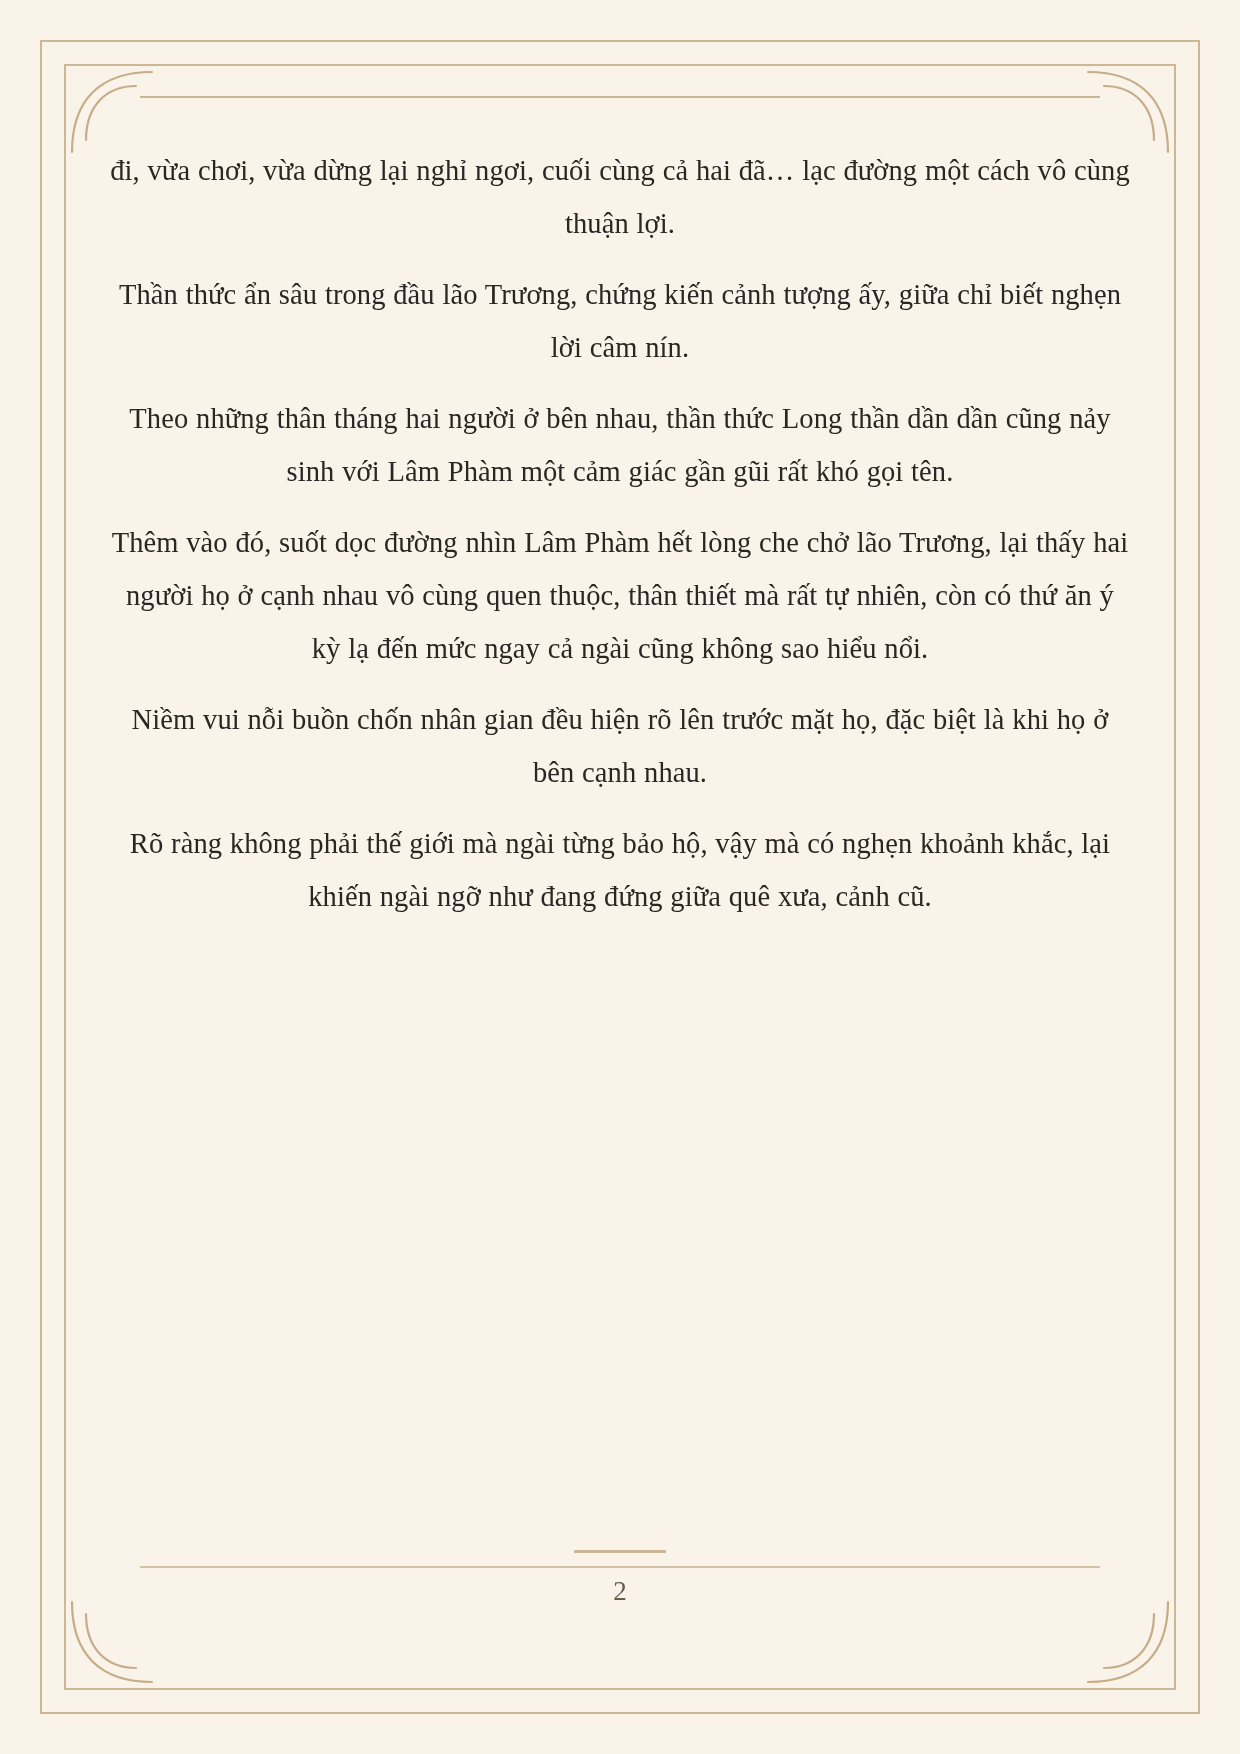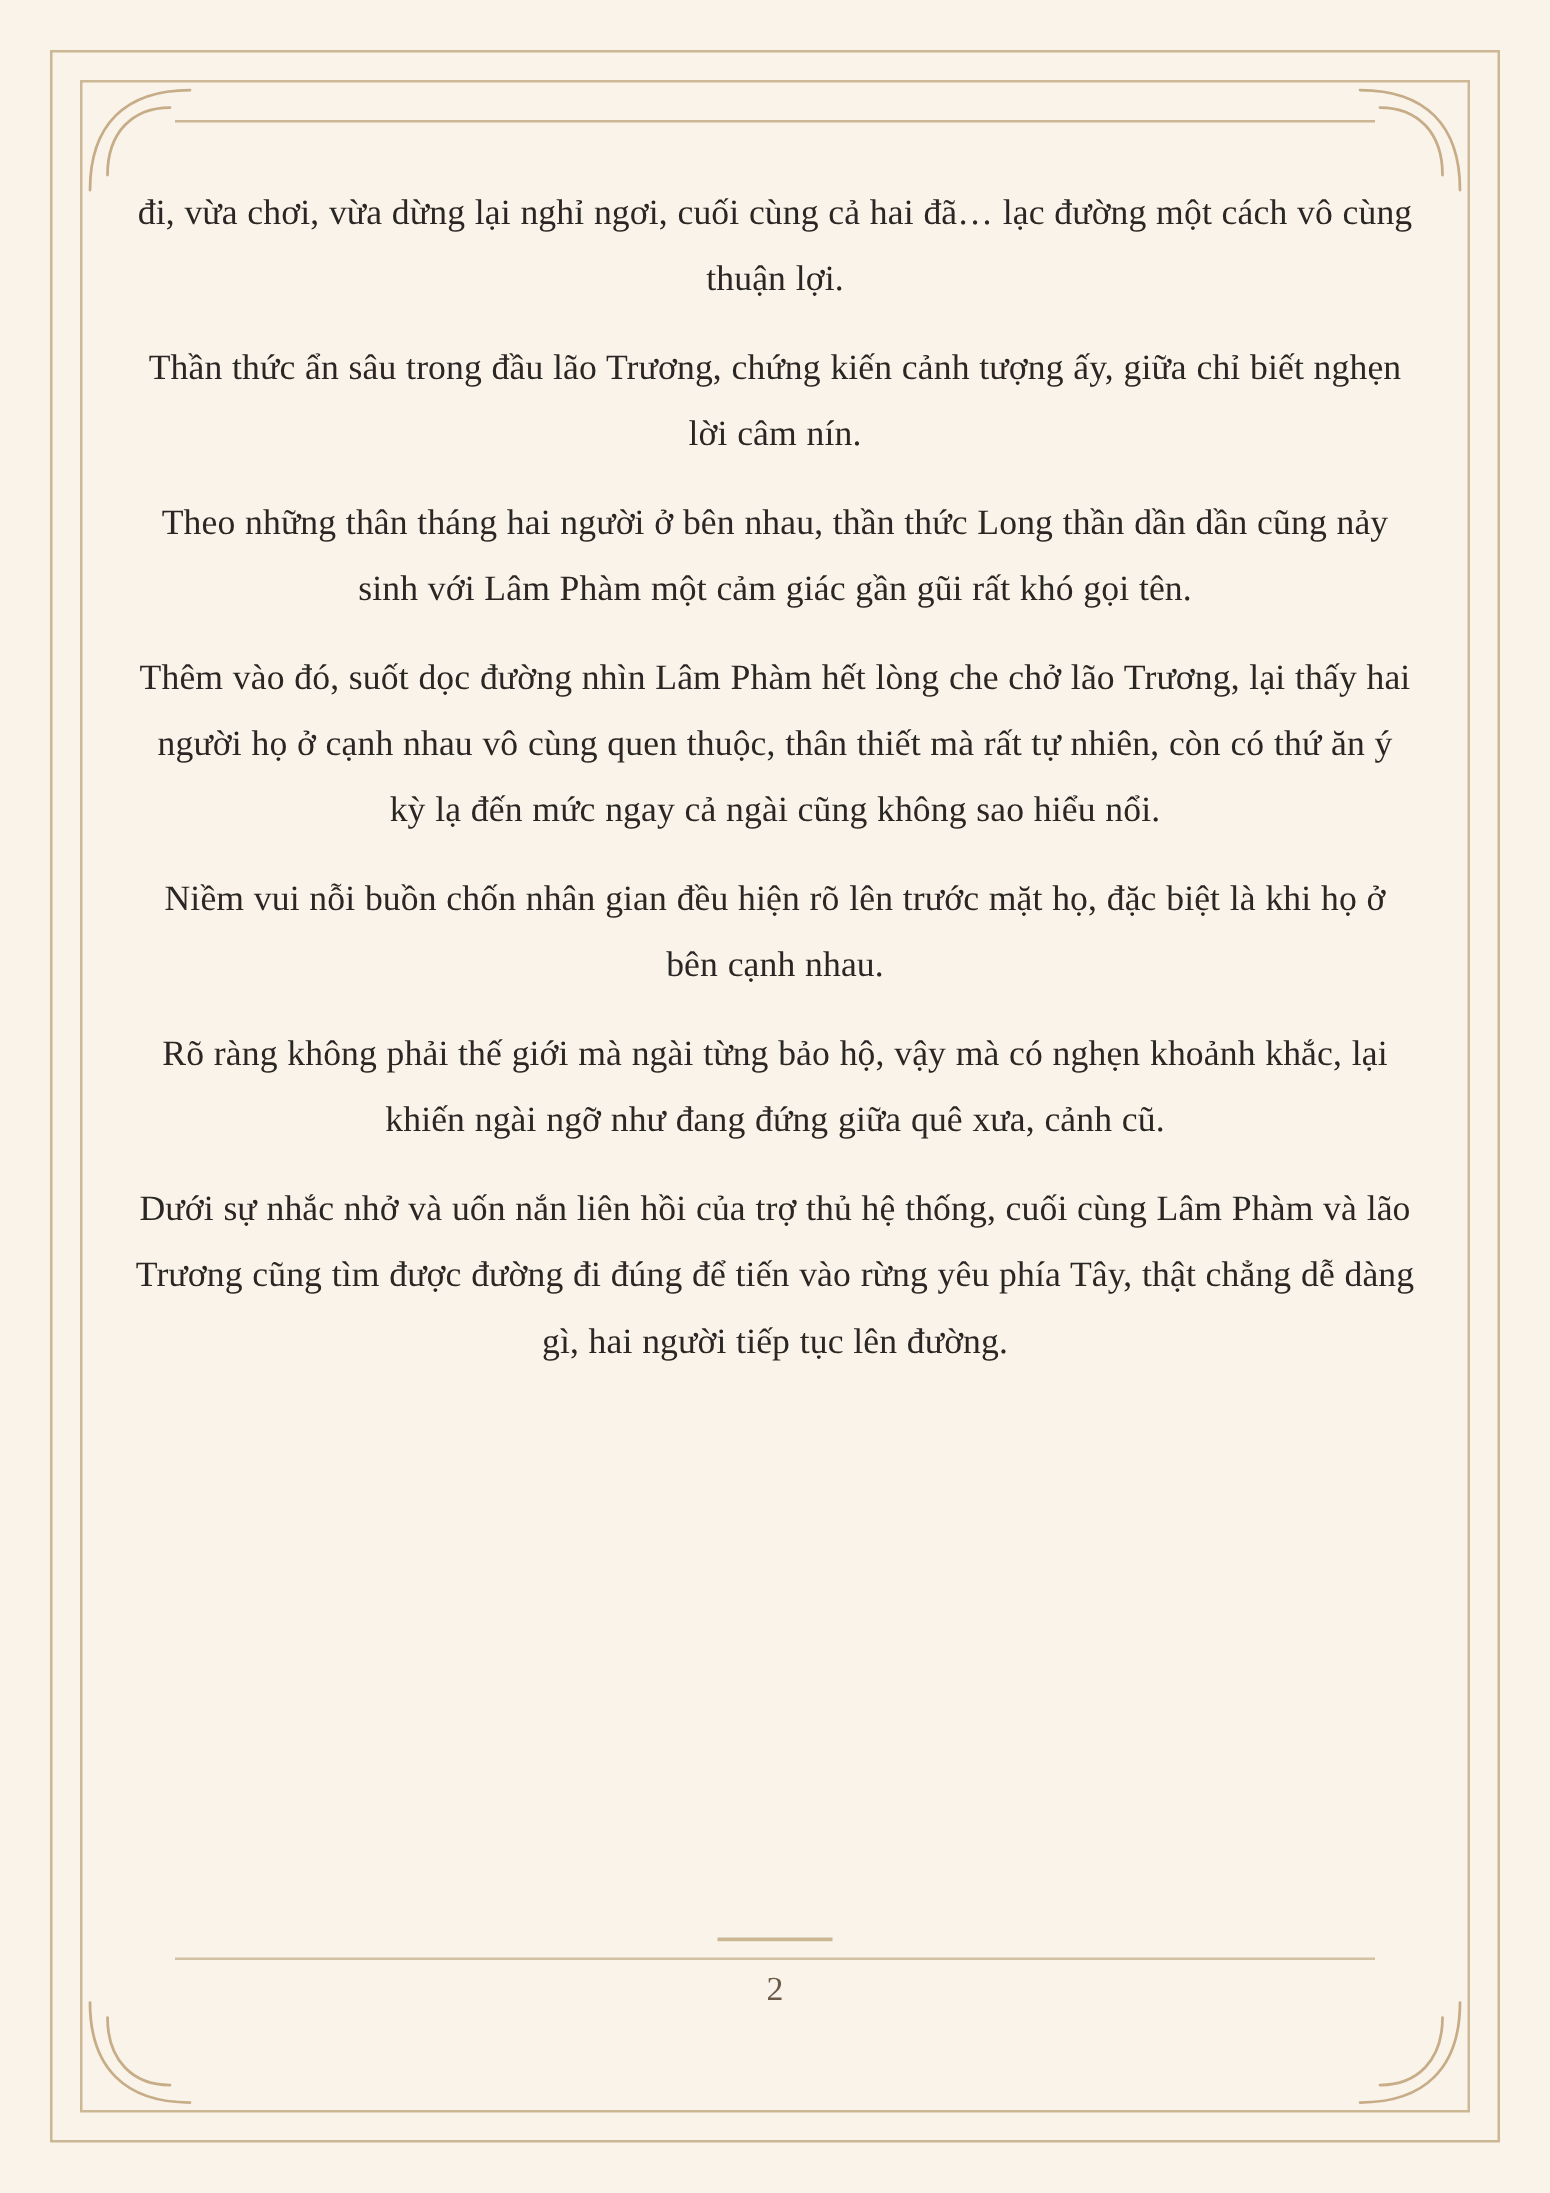--- a/index.html
+++ b/index.html
@@ -175,21 +175,20 @@
 
     <div class="header-rule"></div>
 
     <div class="body-text">
       <p>đi, vừa chơi, vừa dừng lại nghỉ ngơi, cuối cùng cả hai đã… lạc đường một cách vô cùng thuận lợi.</p>
       <p>Thần thức ẩn sâu trong đầu lão Trương, chứng kiến cảnh tượng ấy, giữa chỉ biết nghẹn lời câm nín.</p>
       <p>Theo những thân tháng hai người ở bên nhau, thần thức Long thần dần dần cũng nảy sinh với Lâm Phàm một cảm giác gần gũi rất khó gọi tên.</p>
       <p>Thêm vào đó, suốt dọc đường nhìn Lâm Phàm hết lòng che chở lão Trương, lại thấy hai người họ ở cạnh nhau vô cùng quen thuộc, thân thiết mà rất tự nhiên, còn có thứ ăn ý kỳ lạ đến mức ngay cả ngài cũng không sao hiểu nổi.</p>
       <p>Niềm vui nỗi buồn chốn nhân gian đều hiện rõ lên trước mặt họ, đặc biệt là khi họ ở bên cạnh nhau.</p>
       <p>Rõ ràng không phải thế giới mà ngài từng bảo hộ, vậy mà có nghẹn khoảnh khắc, lại khiến ngài ngỡ như đang đứng giữa quê xưa, cảnh cũ.</p>
-      <p>Dưới sự nhắc nhở và uốn nắn liên hồi của trợ thủ hệ thống, cuối cùng Lâm Phàm và lão Trương cũng tìm được đường đi đúng để tiến vào rừng yêu phía Tây, thật chẳng dễ dàng gì, hai người tiếp tục lên đường.</p>
     </div>
 
     <div class="footer">
       <div class="footer-accent"></div>
       <div class="footer-rule"></div>
       <div class="page-number">2</div>
     </div>
 
   </div>
 </div>

